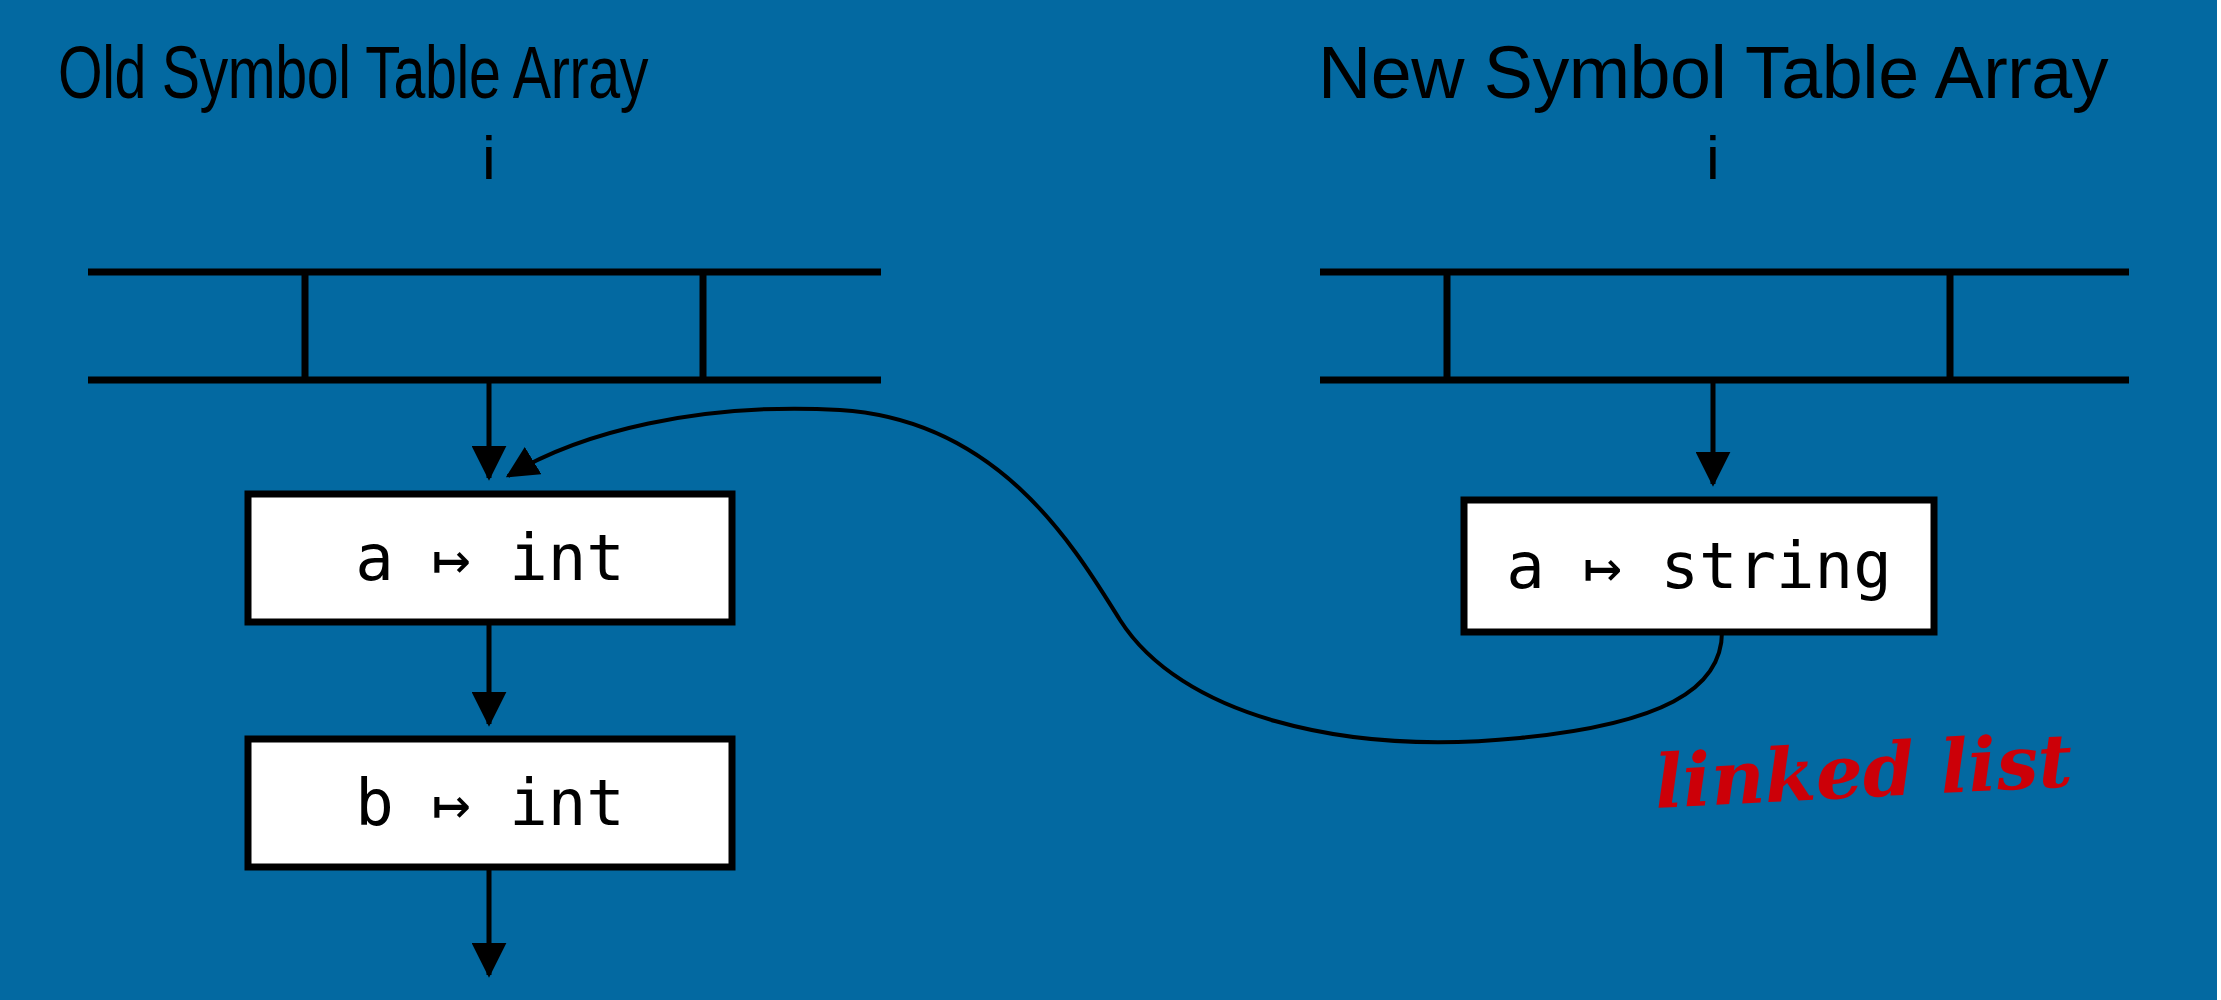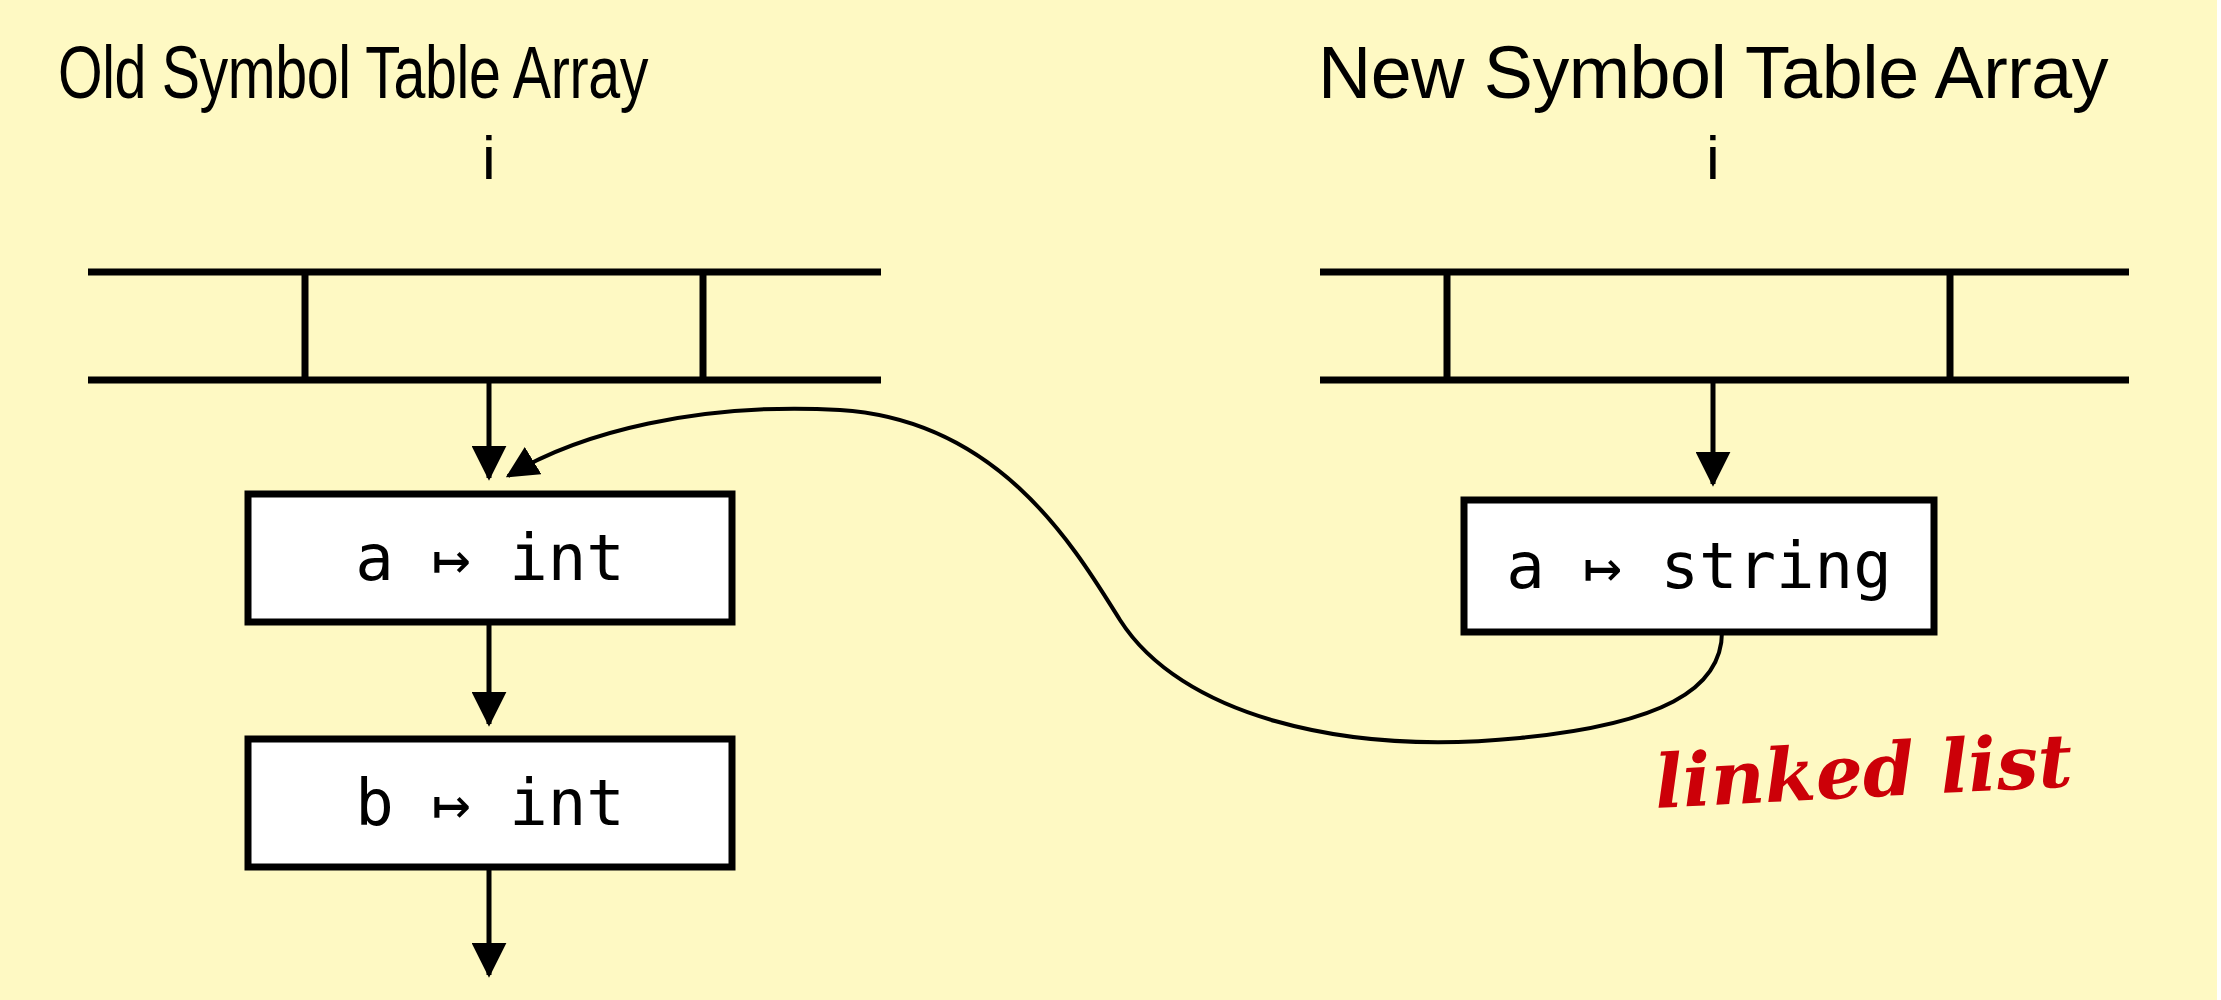--- a/index.html
+++ b/index.html
@@ -7,21 +7,21 @@
     padding: 0;
     background: #ffffff;
   }
   body {
     font-family: "Liberation Sans", sans-serif;
   }
   #canvas {
     position: relative;
     width: 2217px;
     height: 1000px;
-    background: #fef9c3;
+    background: #0369a1;
     overflow: hidden;
   }
   #diagram-svg {
     position: absolute;
     top: 0;
     left: 0;
     width: 2221px;
     height: 1000px;
   }
   .title-text {

